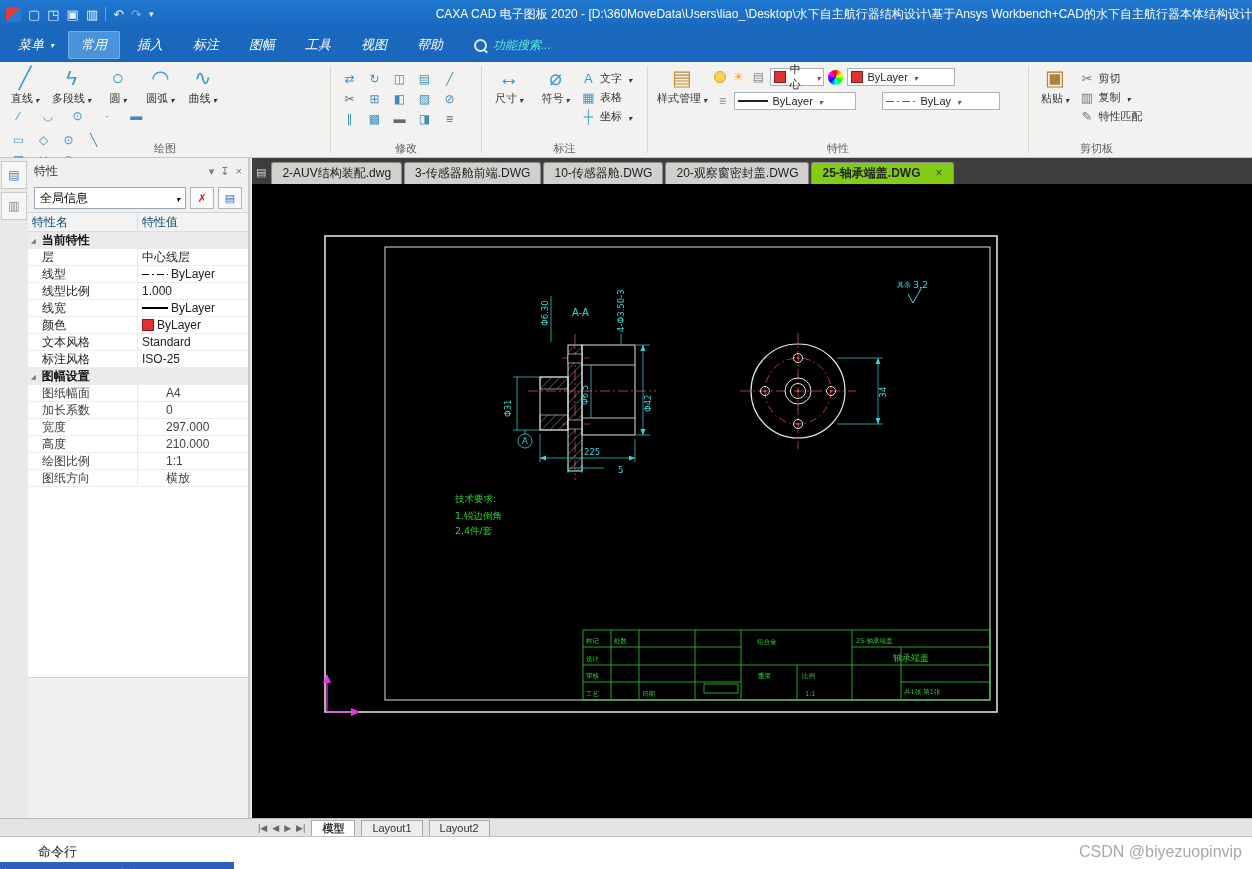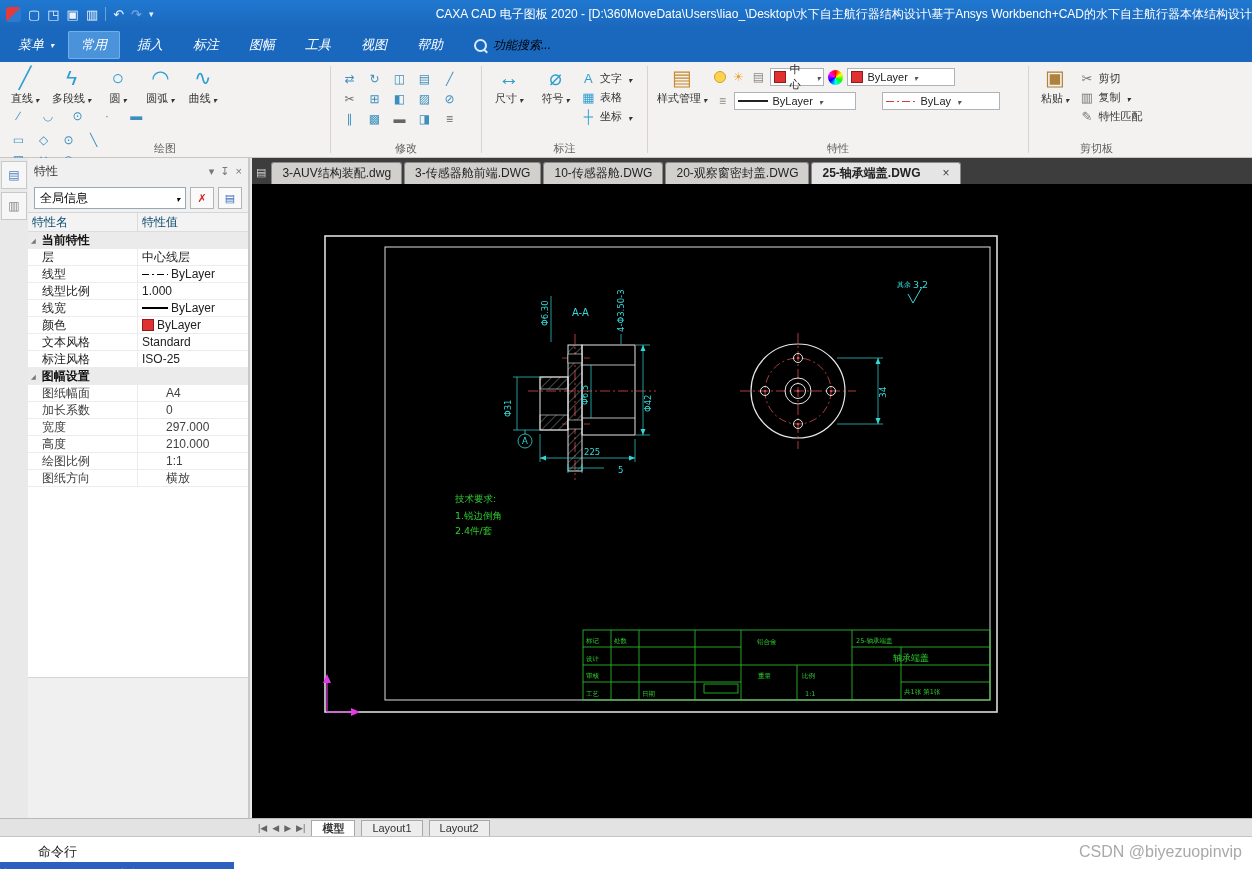--- a/index.html
+++ b/index.html
@@ -16,21 +16,21 @@
   .tb-sep{width:1px;height:14px;background:rgba(255,255,255,.35);}
   .tb-title{position:absolute;left:430px;right:0;top:0;height:28px;line-height:28px;font-size:12px;
     white-space:nowrap;overflow:hidden;color:#fff;text-align:right;}
 
   
   .menubar{position:absolute;left:0;top:28px;width:1252px;height:34px;background:#1a68bd;
     display:flex;align-items:center;gap:4px;padding-left:8px;box-sizing:border-box;color:#fff;font-style:italic;}
   .m-menu{display:flex;align-items:center;gap:4px;font-size:13px;padding:0 10px;height:34px;line-height:34px;}
   .m-tab{font-size:13px;padding:0 13px;height:28px;line-height:28px;margin-top:0;border-radius:2px;}
   .m-tab.active{background:#4a92da;box-shadow:inset 0 0 0 1px #6fb0ea;}
-  .m-search{display:flex;align-items:center;gap:6px;margin-left:14px;font-size:12px;color:#000000;}
+  .m-search{display:flex;align-items:center;gap:6px;margin-left:14px;font-size:12px;color:#5eead4;}
   .mag{width:9px;height:9px;border:2px solid #d9ecff;border-radius:50%;position:relative;display:inline-block;}
   .mag::after{content:"";position:absolute;width:5px;height:2px;background:#d9ecff;transform:rotate(45deg);left:7px;top:9px;}
   .dd::after{content:"▾";font-size:8px;color:inherit;margin-left:2px;}
 
   
   .ribbon{position:absolute;left:0;top:62px;width:1252px;height:96px;background:#f3f2f0;
     border-bottom:1px solid #c9c6c2;display:flex;box-sizing:border-box;}
   .rgroup{position:relative;height:100%;padding:3px 6px 15px 6px;box-sizing:border-box;}
   .rsep{width:1px;background:#d8d5d1;margin:4px 0;}
   .rlabel{position:absolute;left:0;right:0;bottom:1px;text-align:center;font-size:11px;color:#5f5f5f;}
@@ -96,21 +96,21 @@
   .line-dash{width:26px;height:1px;display:inline-block;
     background:repeating-linear-gradient(90deg,#000 0 7px,transparent 7px 10px,#000 10px 12px,transparent 12px 15px);}
   .p-fill{height:172px;background:#f0f0f0;border-top:1px solid #d5d5d5;}
 
   
   .doctabs{position:absolute;left:252px;top:158px;width:1000px;height:26px;background:#3d3d3d;
     display:flex;align-items:flex-end;gap:2px;padding-left:4px;box-sizing:border-box;}
   .dt-ic{color:#cfcfcf;font-size:11px;margin:0 3px 5px 0;}
   .dtab{height:21px;line-height:21px;background:#d2d0cc;border:1px solid #8a8a8a;border-bottom:none;
     border-radius:3px 3px 0 0;font-size:12px;color:#222;padding:0 10px;white-space:nowrap;}
-  .dtab.active{background:#e5e5e5;font-weight:bold;display:flex;align-items:center;gap:22px;}
+  .dtab.active{background:#84cc16;font-weight:bold;display:flex;align-items:center;gap:15px;}
   .dtab .x{font-weight:normal;color:#444;font-size:12px;}
 
   
   .canvas{position:absolute;left:252px;top:184px;width:1000px;height:634px;background:#000;}
 
   
   .layoutbar{position:absolute;left:0;top:818px;width:1252px;height:18px;background:#e3e3e3;
     border-top:1px solid #b9b9b9;display:flex;align-items:center;font-size:11px;color:#555;box-sizing:border-box;}
   .lnav{margin-left:258px;display:flex;gap:5px;font-size:9px;color:#666;}
   .ltab{margin-left:6px;padding:0 10px;height:15px;line-height:15px;background:#ededed;
@@ -470,21 +470,21 @@
         <span class="v">
             <span>横放</span>
           </span>
       </div>
     </div>
     <div class="p-fill"></div>
   </div>
 
   <div class="doctabs">
     <span class="dt-ic">▤</span>
-    <span class="dtab">3-AUV结构装配.dwg</span>
+    <span class="dtab">2-AUV结构装配.dwg</span>
     <span class="dtab">3-传感器舱前端.DWG</span>
     <span class="dtab">10-传感器舱.DWG</span>
     <span class="dtab">20-观察窗密封盖.DWG</span>
     <span class="dtab active">
       <span>25-轴承端盖.DWG</span>
       <span class="x">×</span>
     </span>
   </div>
 
   <div class="canvas">

